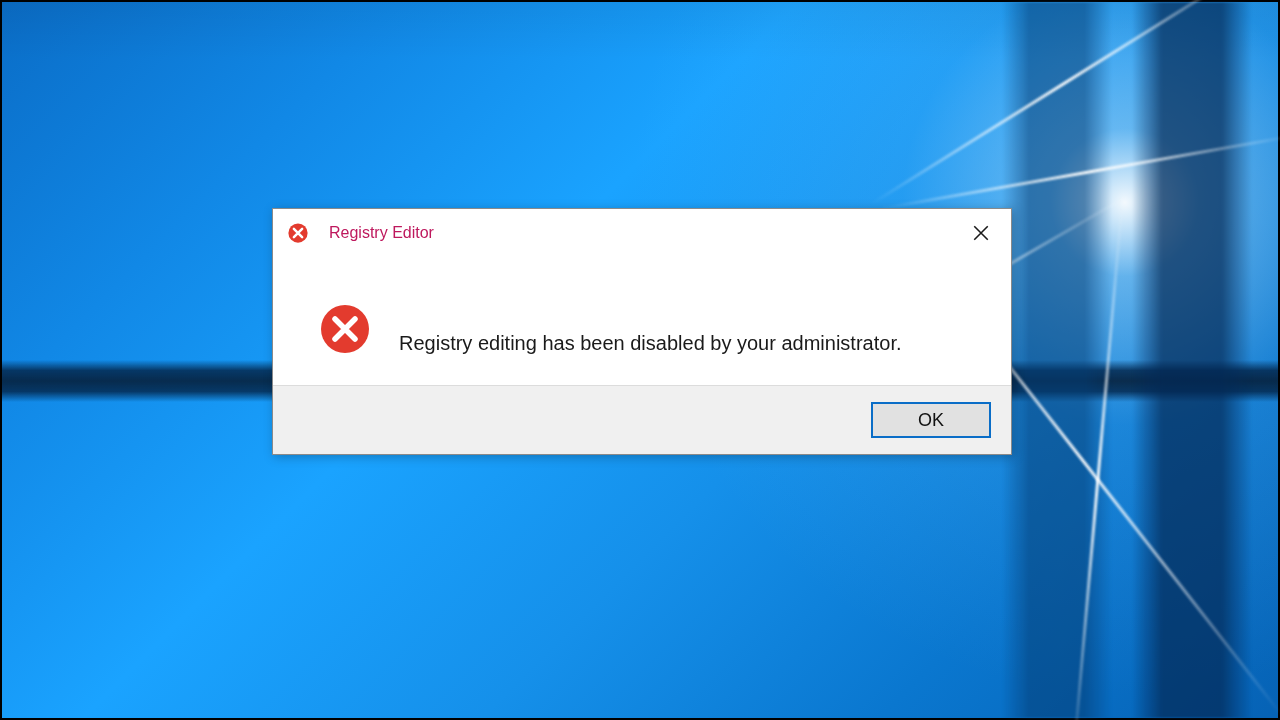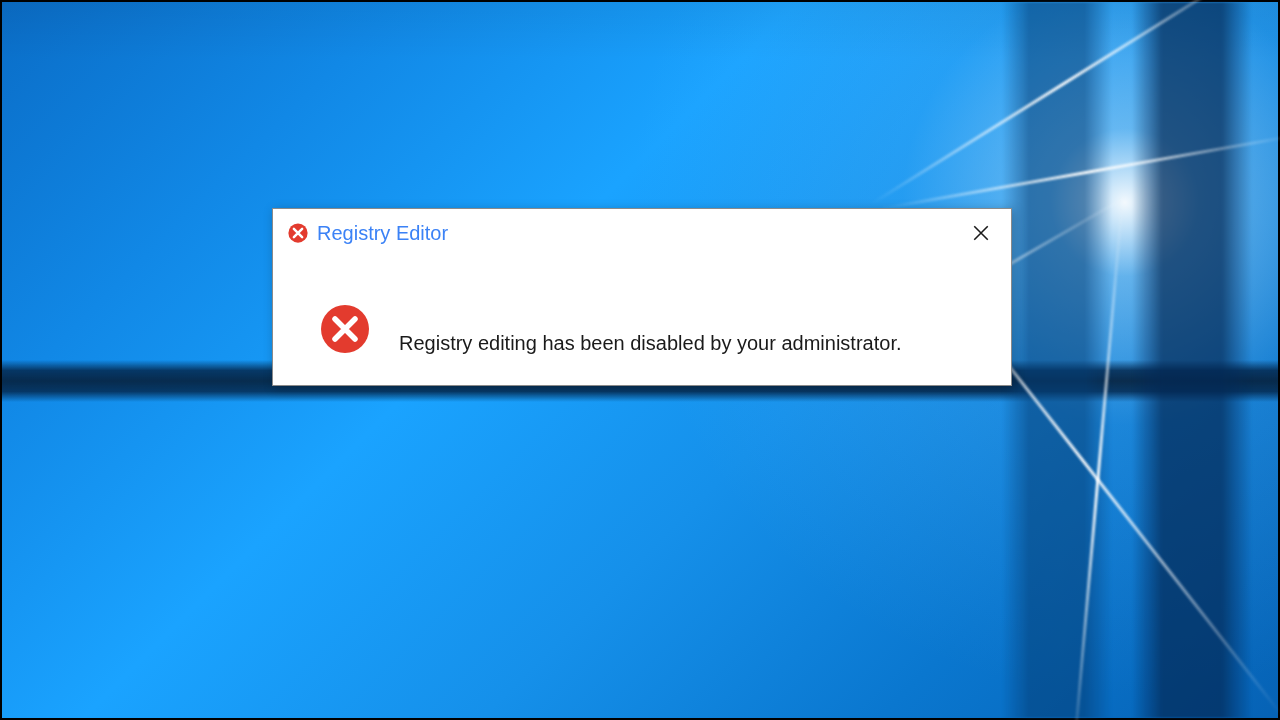--- a/index.html
+++ b/index.html
@@ -77,22 +77,23 @@
     background: #ffffff;
   }
   .title-icon {
     width: 22px;
     height: 22px;
     flex: 0 0 auto;
     margin-right: 8px;
   }
   .title-text {
     flex: 1 1 auto;
-    font-size: 20px;
-    color: #3b82f6;
+    font-size: 16px;
+    color: #be185d;
+    margin-left: 12px;
   }
   .close-btn {
     width: 48px;
     height: 48px;
     display: flex;
     align-items: center;
     justify-content: center;
     color: #1a1a1a;
   }
   .close-btn svg { width: 18px; height: 18px; }
@@ -168,14 +169,17 @@
     <div class="body">
       <span class="body-icon">
         <svg viewBox="0 0 52 52">
           <circle cx="26" cy="26" r="24" fill="#e33b2e"></circle>
           <path d="M16 16 L36 36 M36 16 L16 36" stroke="#ffffff" stroke-width="5.5" stroke-linecap="round"></path>
         </svg>
       </span>
       <span class="body-text">Registry editing has been disabled by your administrator.</span>
     </div>
 
+    <div class="footer">
+      <button class="ok-btn">OK</button>
+    </div>
   </div>
 </div>
 
 </body></html>

